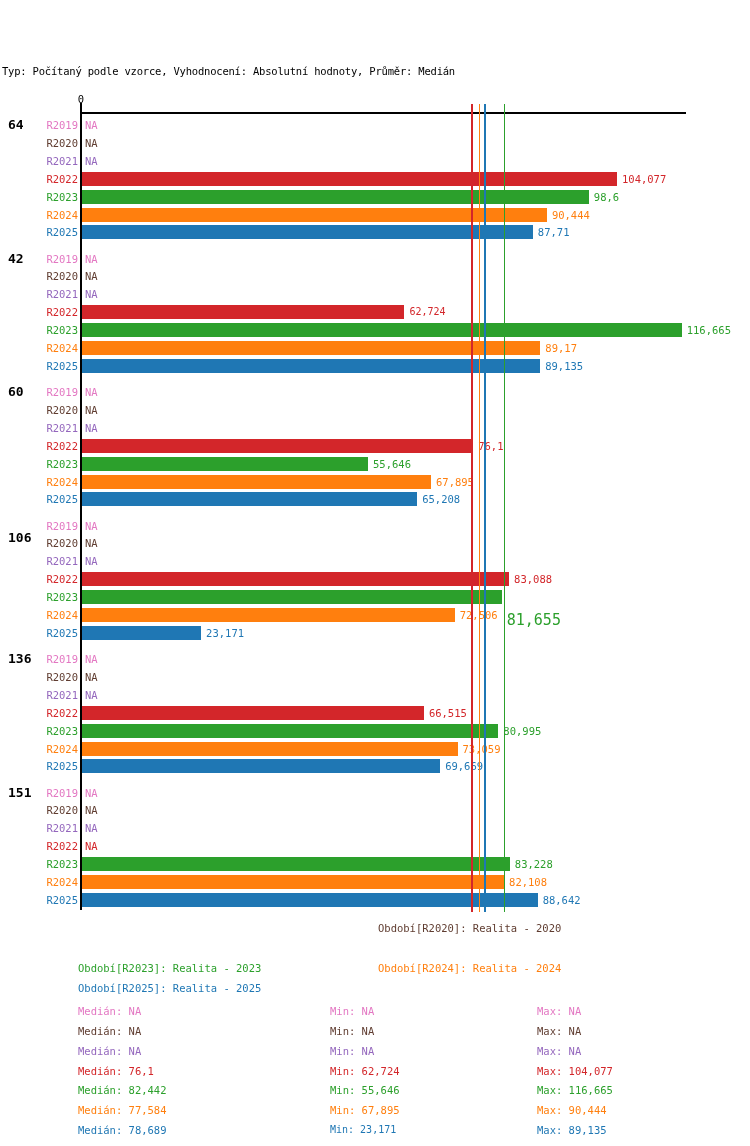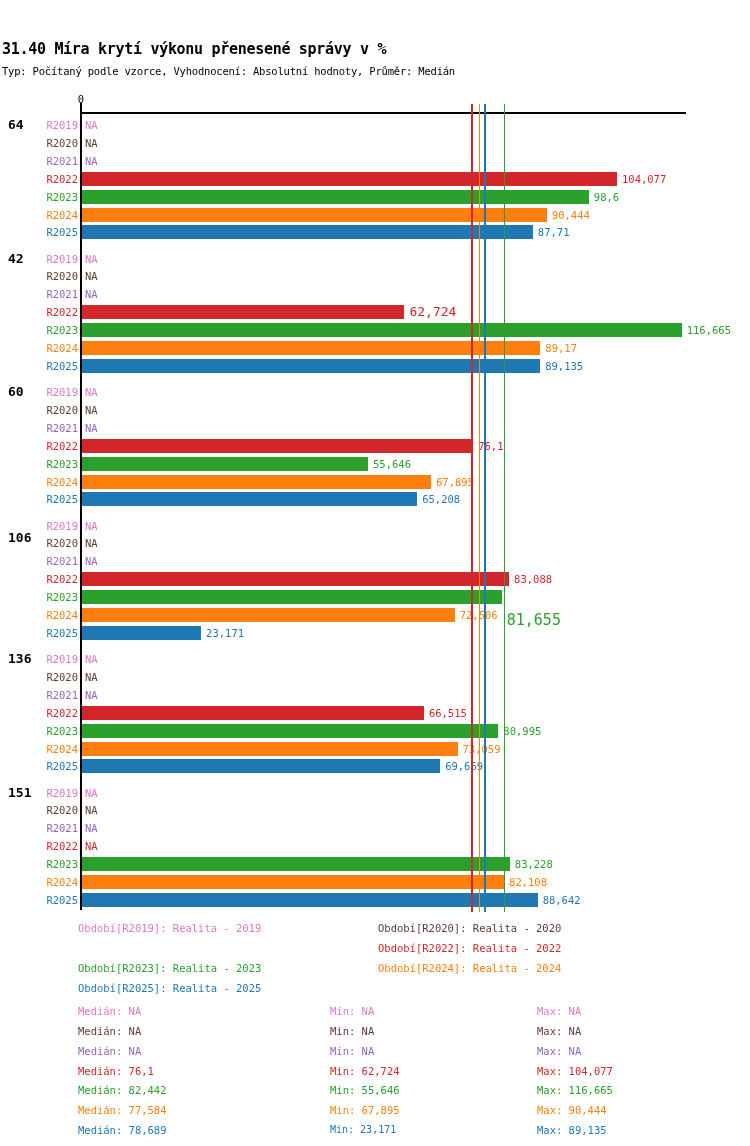--- a/index.html
+++ b/index.html
@@ -11,21 +11,20 @@
   .chart,.legend,.stats{position:absolute;}
   .chart{left:0;top:0;width:750px;height:915px;}
   .legend{left:78px;top:918px;width:660px;height:84px;}
   .stats{left:78px;top:1001px;width:660px;height:142px;}
   .chart div,.legend div,.stats div{position:absolute;white-space:nowrap;}
 </style>
 </head>
 <body>
 
 <div class="screen">
-  <div class="subtitle">31.40 Míra krytí výkonu přenesené správy v %</div>
   <div class="meta">Typ: Počítaný podle vzorce, Vyhodnocení: Absolutní hodnoty, Průměr: Medián</div>
   <div id="chart" class="chart">
       <div style="left: 80px; top: 112px; width: 606px; height: 2px; background: rgb(0, 0, 0); z-index: 4;"></div>
       <div style="left: 80px; top: 103px; width: 2px; height: 807px; background: rgb(0, 0, 0); z-index: 4;"></div>
       <div style="left: 74px; top: 93px; width: 14px; text-align: center; font-size: 10.5px;">0</div>
       <div style="left: 8px; top: 116px; height: 18px; line-height: 18px; font-size: 13px; font-weight: bold;">64</div>
       <div style="left: 40px; top: 116px; width: 38px; height: 18px; line-height: 18px; text-align: right; font-size: 10.5px; color: rgb(227, 119, 194);">R2019</div>
       <div style="left: 85px; top: 116px; height: 18px; line-height: 18px; font-size: 10.5px; color: rgb(227, 119, 194);">NA</div>
       <div style="left: 40px; top: 133.9px; width: 38px; height: 18px; line-height: 18px; text-align: right; font-size: 10.5px; color: rgb(95, 60, 48);">R2020</div>
       <div style="left: 85px; top: 133.9px; height: 18px; line-height: 18px; font-size: 10.5px; color: rgb(95, 60, 48);">NA</div>
@@ -45,21 +44,21 @@
       <div style="left: 537.867px; top: 223.4px; height: 18px; line-height: 18px; font-size: 10.5px; color: rgb(31, 119, 180);">87,71</div>
       <div style="left: 8px; top: 249.5px; height: 18px; line-height: 18px; font-size: 13px; font-weight: bold;">42</div>
       <div style="left: 40px; top: 249.5px; width: 38px; height: 18px; line-height: 18px; text-align: right; font-size: 10.5px; color: rgb(227, 119, 194);">R2019</div>
       <div style="left: 85px; top: 249.5px; height: 18px; line-height: 18px; font-size: 10.5px; color: rgb(227, 119, 194);">NA</div>
       <div style="left: 40px; top: 267.4px; width: 38px; height: 18px; line-height: 18px; text-align: right; font-size: 10.5px; color: rgb(95, 60, 48);">R2020</div>
       <div style="left: 85px; top: 267.4px; height: 18px; line-height: 18px; font-size: 10.5px; color: rgb(95, 60, 48);">NA</div>
       <div style="left: 40px; top: 285.3px; width: 38px; height: 18px; line-height: 18px; text-align: right; font-size: 10.5px; color: rgb(148, 103, 189);">R2021</div>
       <div style="left: 85px; top: 285.3px; height: 18px; line-height: 18px; font-size: 10.5px; color: rgb(148, 103, 189);">NA</div>
       <div style="left: 40px; top: 303.2px; width: 38px; height: 18px; line-height: 18px; text-align: right; font-size: 10.5px; color: rgb(211, 38, 42);">R2022</div>
       <div style="left: 82px; top: 305.2px; width: 322.428px; height: 14px; background: rgb(211, 38, 42); z-index: 2;"></div>
-      <div style="left: 409.428px; top: 303.2px; height: 18px; line-height: 18px; font-size: 13px; color: rgb(211, 38, 42);">62,724</div>
+      <div style="left: 409.428px; top: 303.2px; height: 18px; line-height: 18px; font-size: 10px; color: rgb(211, 38, 42);">62,724</div>
       <div style="left: 40px; top: 321.1px; width: 38px; height: 18px; line-height: 18px; text-align: right; font-size: 10.5px; color: rgb(44, 160, 44);">R2023</div>
       <div style="left: 82px; top: 323.1px; width: 599.708px; height: 14px; background: rgb(44, 160, 44); z-index: 2;"></div>
       <div style="left: 686.708px; top: 321.1px; height: 18px; line-height: 18px; font-size: 10.5px; color: rgb(44, 160, 44);">116,665</div>
       <div style="left: 40px; top: 339px; width: 38px; height: 18px; line-height: 18px; text-align: right; font-size: 10.5px; color: rgb(255, 127, 14);">R2024</div>
       <div style="left: 82px; top: 341px; width: 458.372px; height: 14px; background: rgb(255, 127, 14); z-index: 2;"></div>
       <div style="left: 545.372px; top: 339px; height: 18px; line-height: 18px; font-size: 10.5px; color: rgb(255, 127, 14);">89,17</div>
       <div style="left: 40px; top: 356.9px; width: 38px; height: 18px; line-height: 18px; text-align: right; font-size: 10.5px; color: rgb(31, 119, 180);">R2025</div>
       <div style="left: 82px; top: 358.9px; width: 458.192px; height: 14px; background: rgb(31, 119, 180); z-index: 2;"></div>
       <div style="left: 545.192px; top: 356.9px; height: 18px; line-height: 18px; font-size: 10.5px; color: rgb(31, 119, 180);">89,135</div>
       <div style="left: 8px; top: 383px; height: 18px; line-height: 18px; font-size: 13px; font-weight: bold;">60</div>
@@ -136,23 +135,21 @@
       <div style="left: 509.07px; top: 873px; height: 18px; line-height: 18px; font-size: 10.5px; color: rgb(255, 127, 14);">82,108</div>
       <div style="left: 40px; top: 890.9px; width: 38px; height: 18px; line-height: 18px; text-align: right; font-size: 10.5px; color: rgb(31, 119, 180);">R2025</div>
       <div style="left: 82px; top: 892.9px; width: 455.658px; height: 14px; background: rgb(31, 119, 180); z-index: 2;"></div>
       <div style="left: 542.658px; top: 890.9px; height: 18px; line-height: 18px; font-size: 10.5px; color: rgb(31, 119, 180);">88,642</div>
       <div style="left: 471.186px; top: 104px; width: 1.4px; height: 808px; background: rgb(211, 38, 42); z-index: 5;"></div>
       <div style="left: 503.787px; top: 104px; width: 1.4px; height: 808px; background: rgb(44, 160, 44); z-index: 5;"></div>
       <div style="left: 478.815px; top: 104px; width: 1.4px; height: 808px; background: rgb(255, 127, 14); z-index: 5;"></div>
       <div style="left: 484.495px; top: 104px; width: 1.4px; height: 808px; background: rgb(31, 119, 180); z-index: 5;"></div>
     </div>
   <div id="legend" class="legend">
-      <div style="left: 0px; top: 0px; height: 20px; line-height: 20px; font-size: 10.5px; color: rgb(227, 119, 194);">Období[R2019]: Realita - 2019</div>
       <div style="left: 300px; top: 0px; height: 20px; line-height: 20px; font-size: 10.5px; color: rgb(95, 60, 48);">Období[R2020]: Realita - 2020</div>
-      <div style="left: 300px; top: 20px; height: 20px; line-height: 20px; font-size: 10.5px; color: rgb(211, 38, 42);">Období[R2022]: Realita - 2022</div>
       <div style="left: 0px; top: 40px; height: 20px; line-height: 20px; font-size: 10.5px; color: rgb(44, 160, 44);">Období[R2023]: Realita - 2023</div>
       <div style="left: 300px; top: 40px; height: 20px; line-height: 20px; font-size: 10.5px; color: rgb(255, 127, 14);">Období[R2024]: Realita - 2024</div>
       <div style="left: 0px; top: 60px; height: 20px; line-height: 20px; font-size: 10.5px; color: rgb(31, 119, 180);">Období[R2025]: Realita - 2025</div>
     </div>
   <div id="stats" class="stats">
       <div style="left: 0px; top: 0px; height: 20px; line-height: 20px; font-size: 10.5px; color: rgb(227, 119, 194);">Medián: NA</div>
       <div style="left: 252px; top: 0px; height: 20px; line-height: 20px; font-size: 10.5px; color: rgb(227, 119, 194);">Min: NA</div>
       <div style="left: 459px; top: 0px; height: 20px; line-height: 20px; font-size: 10.5px; color: rgb(227, 119, 194);">Max: NA</div>
       <div style="left: 0px; top: 19.85px; height: 20px; line-height: 20px; font-size: 10.5px; color: rgb(95, 60, 48);">Medián: NA</div>
       <div style="left: 252px; top: 19.85px; height: 20px; line-height: 20px; font-size: 10.5px; color: rgb(95, 60, 48);">Min: NA</div>

